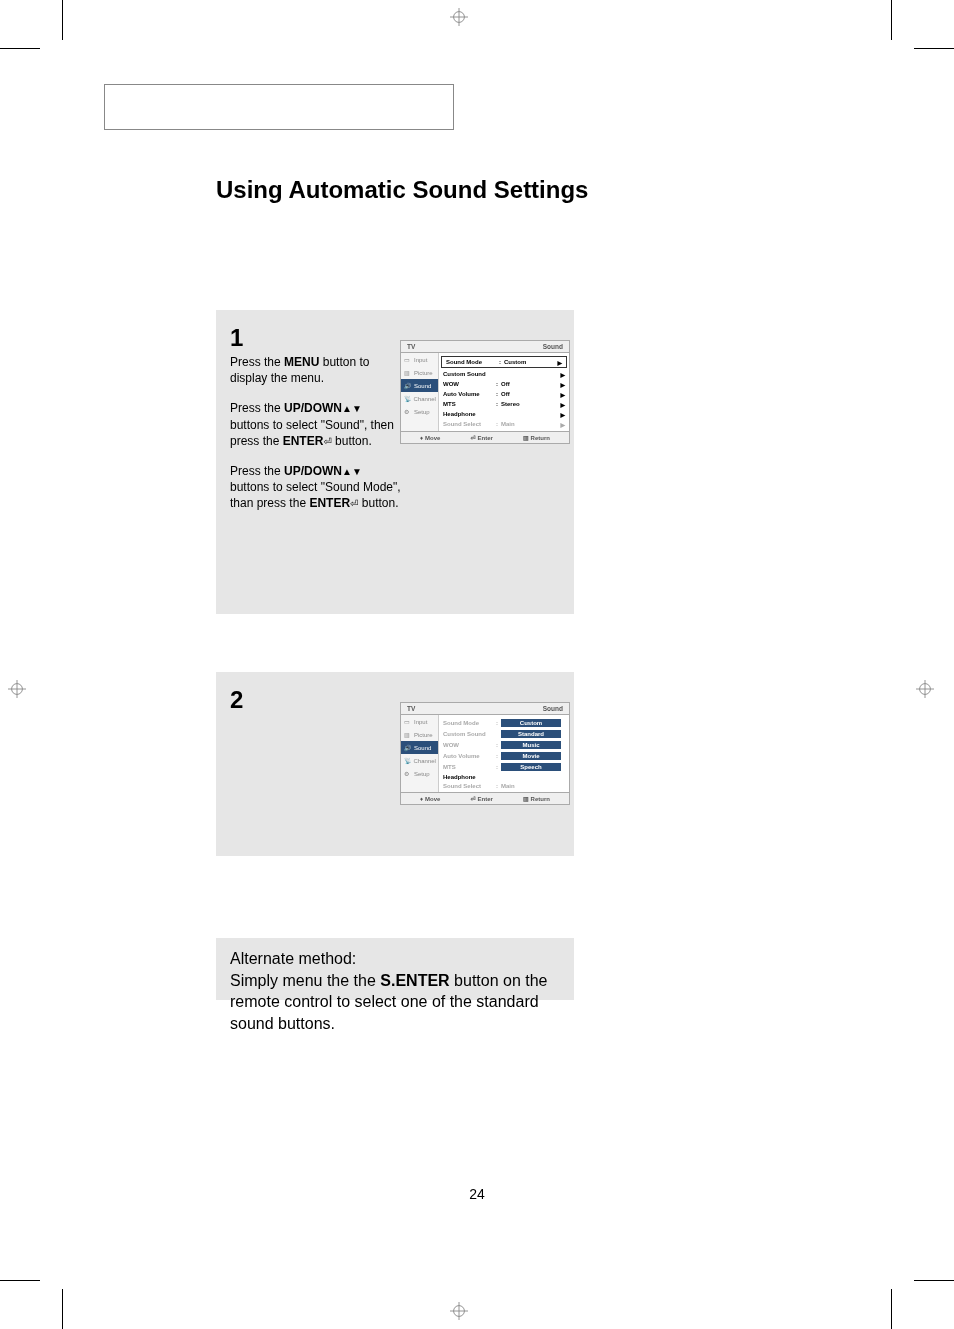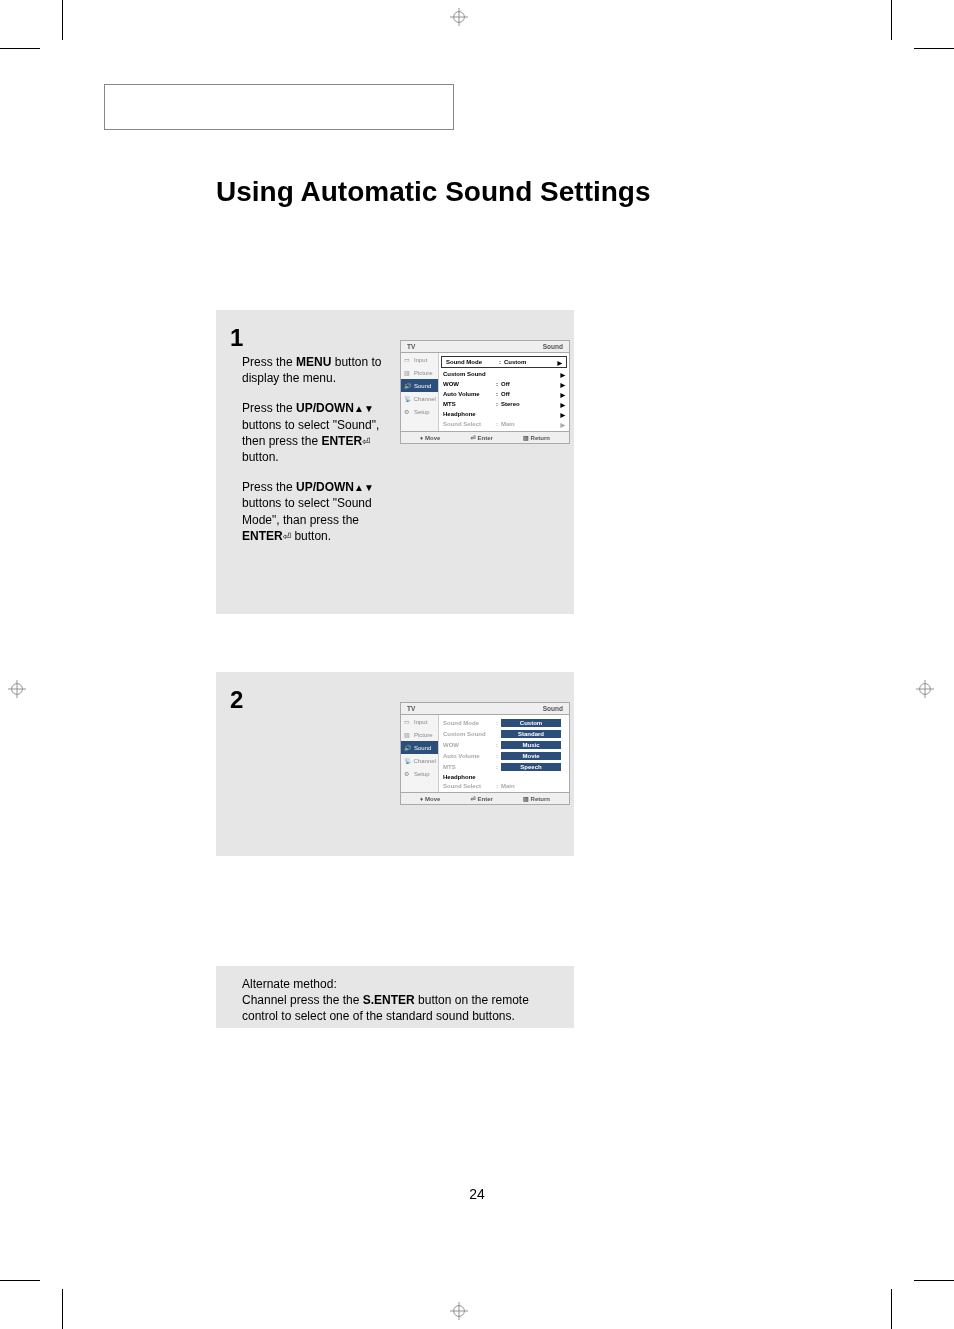--- a/index.html
+++ b/index.html
@@ -23,21 +23,21 @@
     position: absolute;
     left: 104px; top: 84px;
     width: 350px; height: 46px;
     border: 1px solid #888;
   }
 
   .page-title {
     position: absolute;
     left: 216px; top: 176px;
     font-weight: bold;
-    font-size: 28px;
+    font-size: 24px;
   }
 
   .step-block {
     position: absolute;
     left: 216px;
     width: 358px;
     background: #e6e6e6;
     padding: 14px 14px 20px 14px;
   }
   .step-block.one { top: 310px; height: 304px; }
@@ -45,33 +45,32 @@
   .step-num {
     font-size: 24px;
     font-weight: bold;
     margin-bottom: 2px;
   }
   .step-text {
     font-size: 12px;
     line-height: 1.35;
     width: 172px;
   }
-  .step-text p { margin: 0 0 14px 12px; }
+  .step-text p { margin: 0 0 14px 0; }
   .glyph-updown, .glyph-enter { font-size: 10px; }
 
   .alt-block {
     position: absolute;
     left: 216px; top: 938px;
     width: 358px;
     height: 62px;
     background: #e6e6e6;
-    padding: 10px 26px;
-    font-size: 12px;
+    padding: 10px 14px;
+    font-size: 16px;
     line-height: 1.35;
-    margin-top: 28px;
   }
 
   .page-number {
     position: absolute;
     left: 50%; transform: translateX(-50%);
     top: 1186px;
     font-size: 14px;
   }
 
   .osd {
@@ -390,17 +389,17 @@
           <span class="mini-icon">▥</span>
           <span>Return</span>
         </span>
     </div>
   </div>
 </div>
 
 <div class="alt-block">
   <div>Alternate method:</div>
   <div>
-    <span>Channel press the the </span><b>S.ENTER</b><span> button on the remote control to select one of the standard sound buttons.</span>
+    <span>Simply menu the the </span><b>S.ENTER</b><span> button on the remote control to select one of the standard sound buttons.</span>
   </div>
 </div>
 
 <div class="page-number">24</div>
 
 </body></html>

